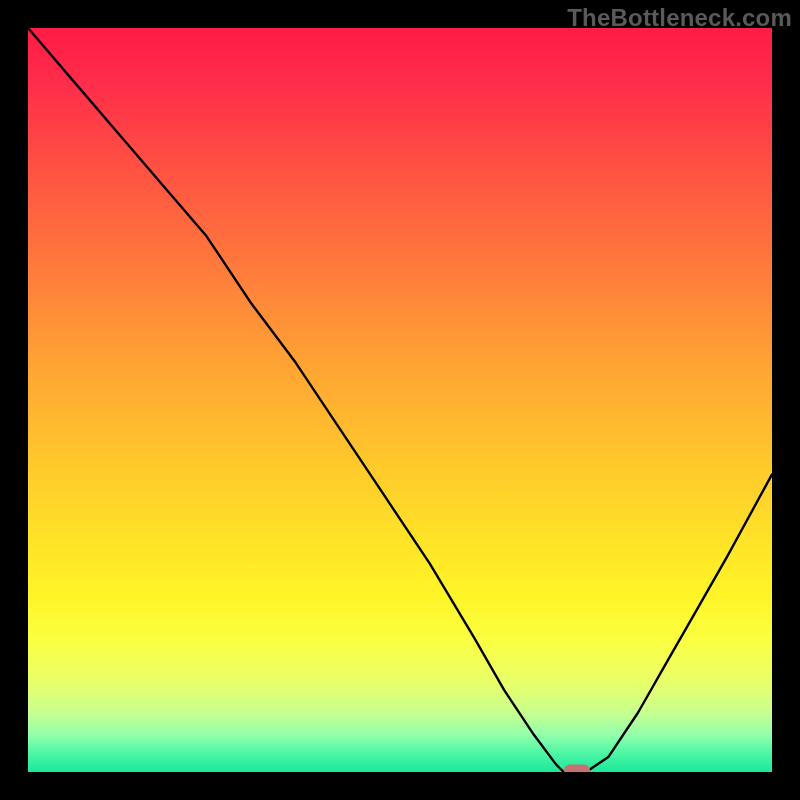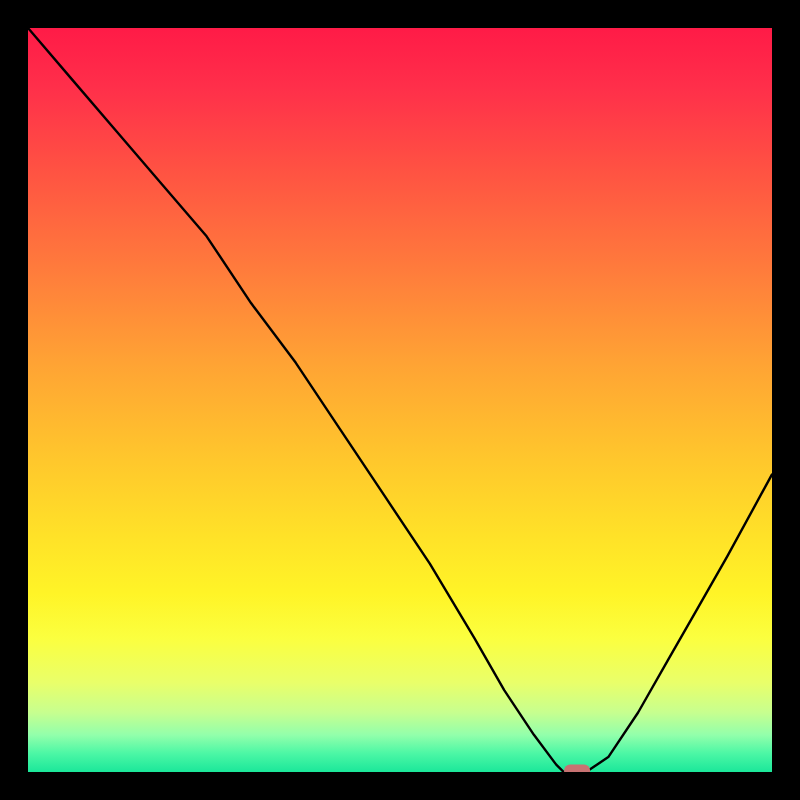--- a/index.html
+++ b/index.html
@@ -68,20 +68,21 @@
   }
   .marker {
     fill: #c77272;
     stroke: none;
   }
 </style>
 </head>
 <body>
 
 <div class="frame">
+  <div class="watermark">TheBottleneck.com</div>
 
   <div class="plot-area">
     <svg viewBox="0 0 744 744" preserveAspectRatio="none">
       <path id="curve-path" class="curve" d="M0.0 0.0 L44.6 52.1 L89.3 104.2 L133.9 156.2 L178.6 208.3 L223.2 275.3 L267.8 334.8 L312.5 401.8 L357.1 468.7 L401.8 535.7 L446.4 610.1 L476.2 662.2 L505.9 706.8 L528.2 736.6 L535.7 744.0 L558.0 744.0 L580.3 729.1 L610.1 684.5 L639.8 632.4 L669.6 580.3 L699.4 528.2 L744.0 446.4"></path>
       <rect id="marker-rect" class="marker" rx="6" ry="6" x="536.1" y="736.5" width="26" height="13" fill="#c77272"></rect>
     </svg>
   </div>
 </div>
 
 </body></html>

